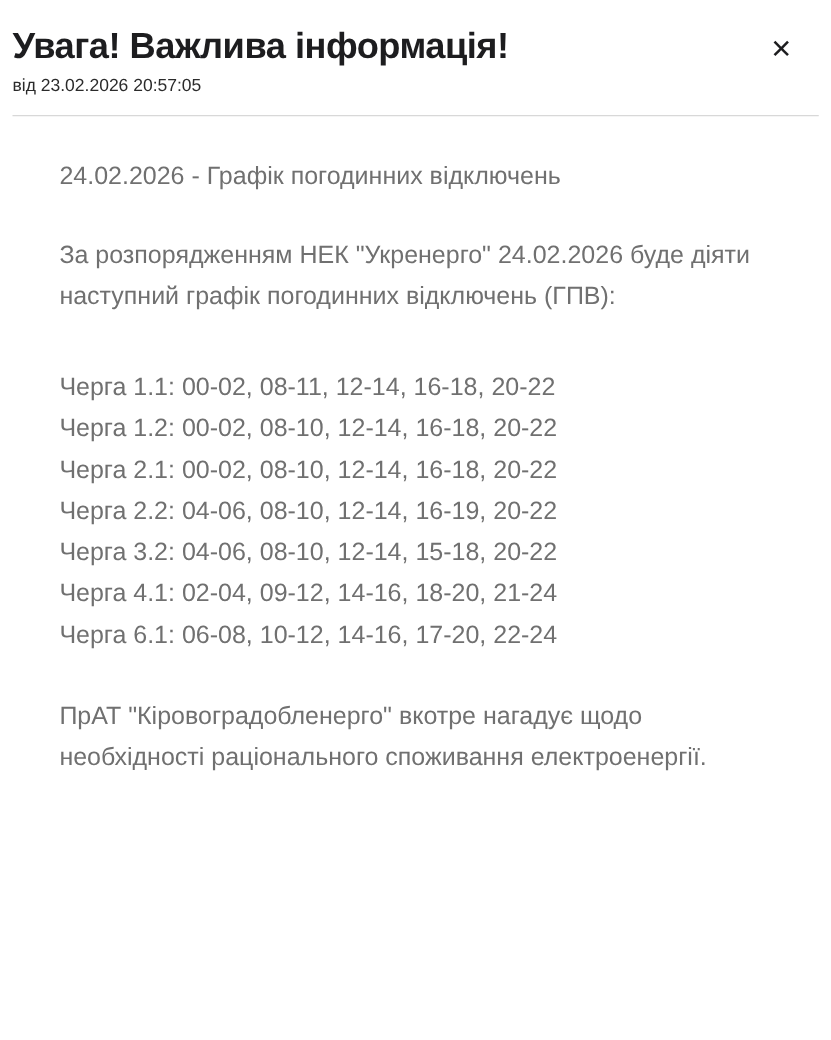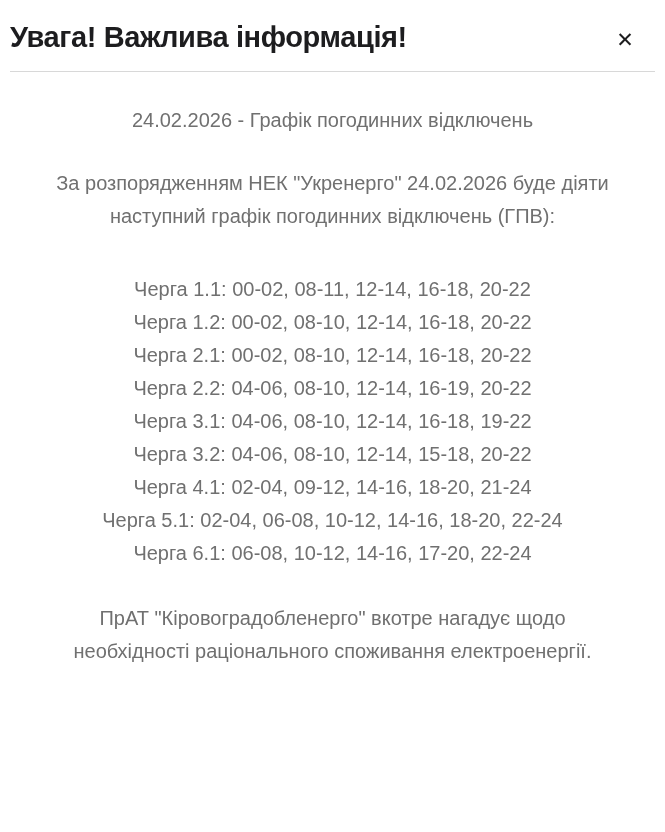--- a/index.html
+++ b/index.html
@@ -49,21 +49,20 @@
     text-align: center;
   }
   .divider {
     border: none;
     border-top: 1px solid #d8d8d8;
     margin: 16px 10px 0 10px;
   }
   .content {
     margin: 32px auto 0;
     max-width: 570px;
-    text-align: center;
     color: #707070;
     font-size: 20px;
     line-height: 33px;
   }
   .schedule-title {
     margin: 0 0 30px 0;
   }
   .intro-para {
     margin: 0 0 40px 0;
   }
@@ -76,37 +75,36 @@
   .footer-note {
     margin: 0;
   }
 </style>
 </head>
 <body>
 
 <div class="modal">
   <div class="modal-header">
     <div class="modal-title">Увага! Важлива інформація!</div>
+    <div class="modal-date">від 23.02.2026 20:57:05</div>
     <button class="close-btn">✕</button>
   </div>
 
   <hr class="divider">
 
   <div class="content">
     <div class="schedule-title">24.02.2026 - Графік погодинних відключень</div>
 
     <div class="intro-para">За розпорядженням НЕК "Укренерго" 24.02.2026 буде діяти наступний графік погодинних відключень (ГПВ):</div>
 
     <div class="queue-list">
       <div class="queue-line">Черга 1.1: 00-02, 08-11, 12-14, 16-18, 20-22</div>
       <div class="queue-line">Черга 1.2: 00-02, 08-10, 12-14, 16-18, 20-22</div>
       <div class="queue-line">Черга 2.1: 00-02, 08-10, 12-14, 16-18, 20-22</div>
       <div class="queue-line">Черга 2.2: 04-06, 08-10, 12-14, 16-19, 20-22</div>
-      <div class="queue-line">Черга 3.1: 04-06, 08-10, 12-14, 16-18, 19-22</div>
       <div class="queue-line">Черга 3.2: 04-06, 08-10, 12-14, 15-18, 20-22</div>
       <div class="queue-line">Черга 4.1: 02-04, 09-12, 14-16, 18-20, 21-24</div>
-      <div class="queue-line">Черга 5.1: 02-04, 06-08, 10-12, 14-16, 18-20, 22-24</div>
       <div class="queue-line">Черга 6.1: 06-08, 10-12, 14-16, 17-20, 22-24</div>
     </div>
 
     <div class="footer-note">ПрАТ "Кіровоградобленерго" вкотре нагадує щодо необхідності раціонального споживання електроенергії.</div>
   </div>
 </div>
 
 </body></html>

